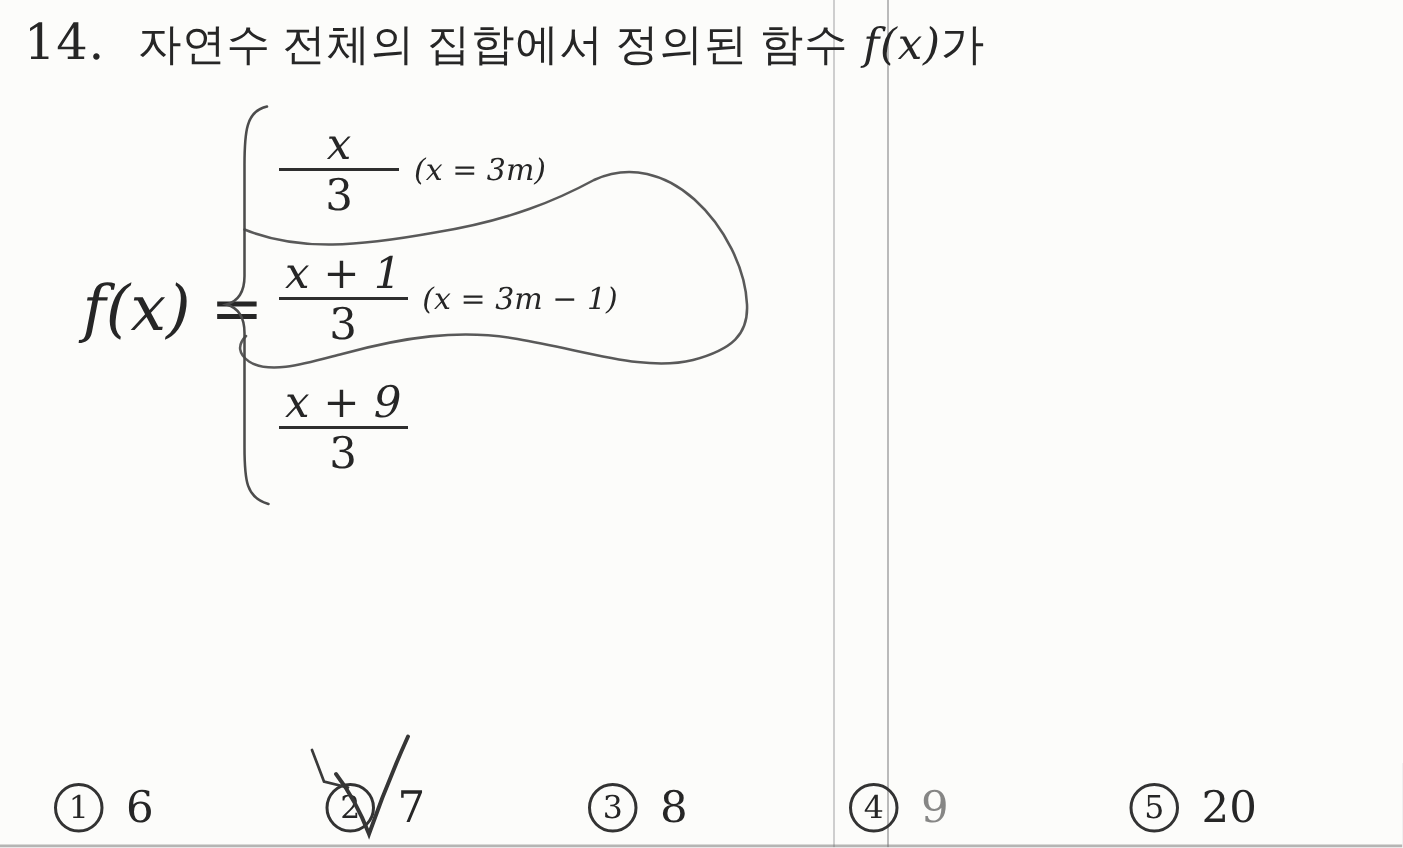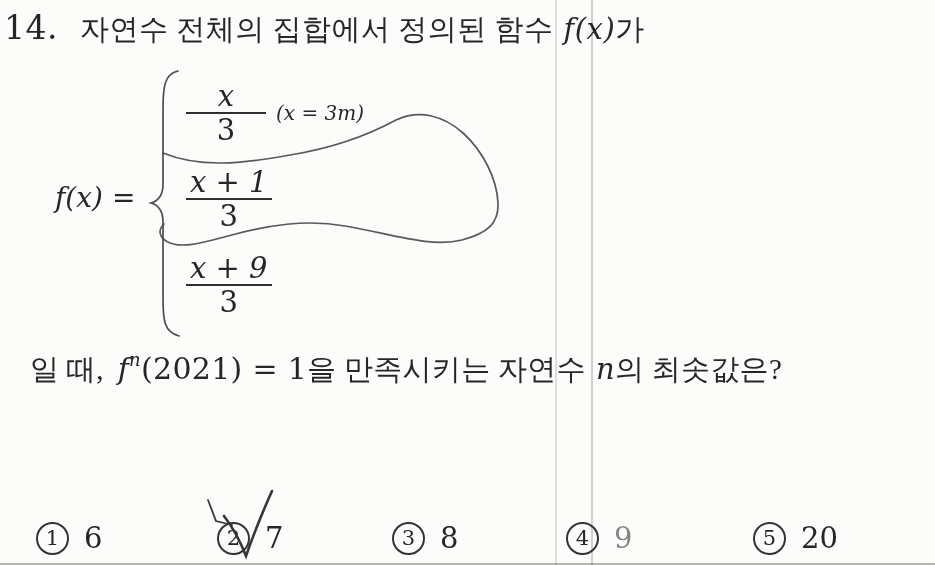--- a/index.html
+++ b/index.html
@@ -19,30 +19,30 @@
   sup.msup {
     font-family: "DejaVu Serif", "Liberation Serif", serif;
     font-style: italic; font-size: 18px;
     position: relative; top: -2px; line-height: 0;
   }
   .g6  { margin-left: 6px; }  .g10 { margin-left: 10px; }
   .g14 { margin-left: 14px; } .g22 { margin-left: 22px; }
 
   
   .title-line {
-    position: absolute; left: 4px; top: 8px;
+    position: absolute; left: 16px; top: 8px;
     font-size: 29px; white-space: nowrap;
     letter-spacing: 0.5px;
   }
   .q-number { font-size: 33px; font-family: "DejaVu Serif", serif; }
 
   
   .func-lhs {
     position: absolute; left: 55px; top: 181px;
-    font-size: 28px;
+    font-size: 42px;
   }
   .brace-svg { position: absolute; left: 146px; top: 68px; }
   .piece-rows { position: absolute; left: 186px; top: 70px; width: 330px; }
   .piece-row { display: flex; align-items: center; height: 86px; }
   .fraction {
     display: inline-flex; flex-direction: column; align-items: center;
     min-width: 80px; font-size: 29px; line-height: 1.12;
   }
   .fraction .num { padding: 0 4px; }
   .fraction .den { border-top: 2px solid #2e2e2e; padding: 0 10px; align-self: stretch; text-align: center; }
@@ -111,32 +111,30 @@
         <span class="num math">x</span>
         <span class="den mathup">3</span>
       </span>
       <span class="condition math">(x = 3m)</span>
     </div>
     <div class="piece-row">
       <span class="fraction">
         <span class="num math">x + 1</span>
         <span class="den mathup">3</span>
       </span>
+      <span class="condition math">(x = 3m − 1)</span>
     </div>
     <div class="piece-row">
       <span class="fraction">
         <span class="num math">x + 9</span>
         <span class="den mathup">3</span>
       </span>
     </div>
   </div>
 
-  <div class="stmt-line">
-    <span class="ko">일 때,</span><span class="math mathblock g14">f</span><sup class="msup">n</sup><span class="mathup mathblock">(2021) = 1</span><span class="ko">을 만족시키는 자연수</span><span class="math g10">n</span><span class="ko">의 최솟값은?</span>
-  </div>
 
 
   <div class="choice pos-1">
     <span class="circle">
         <span>1</span>
       </span>
     <span class="val">6</span>
   </div>
   <div class="choice pos-2">
     <span class="circle">

